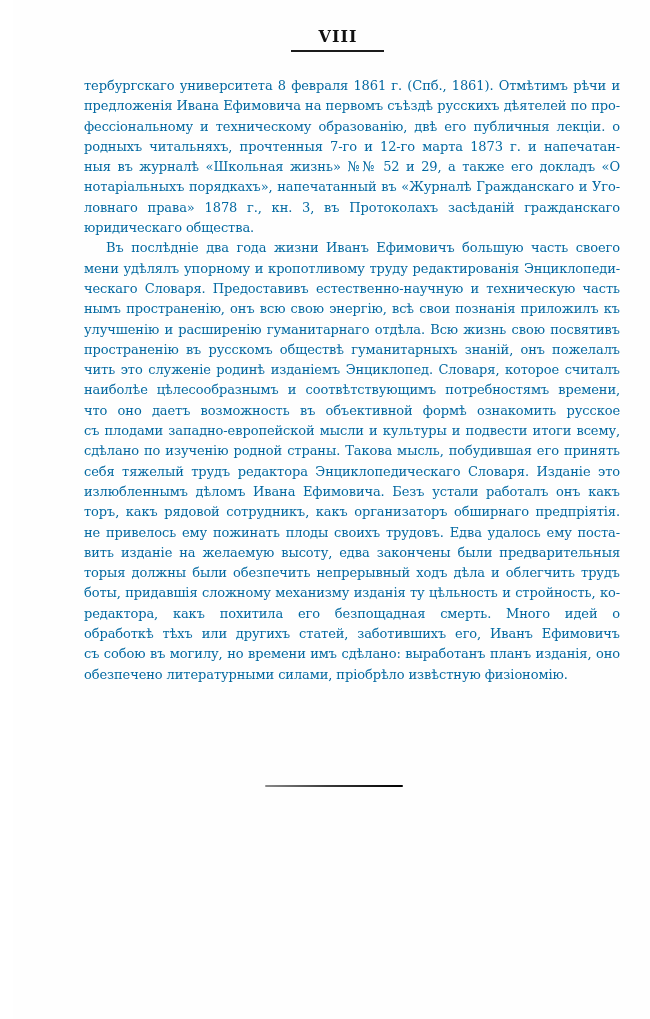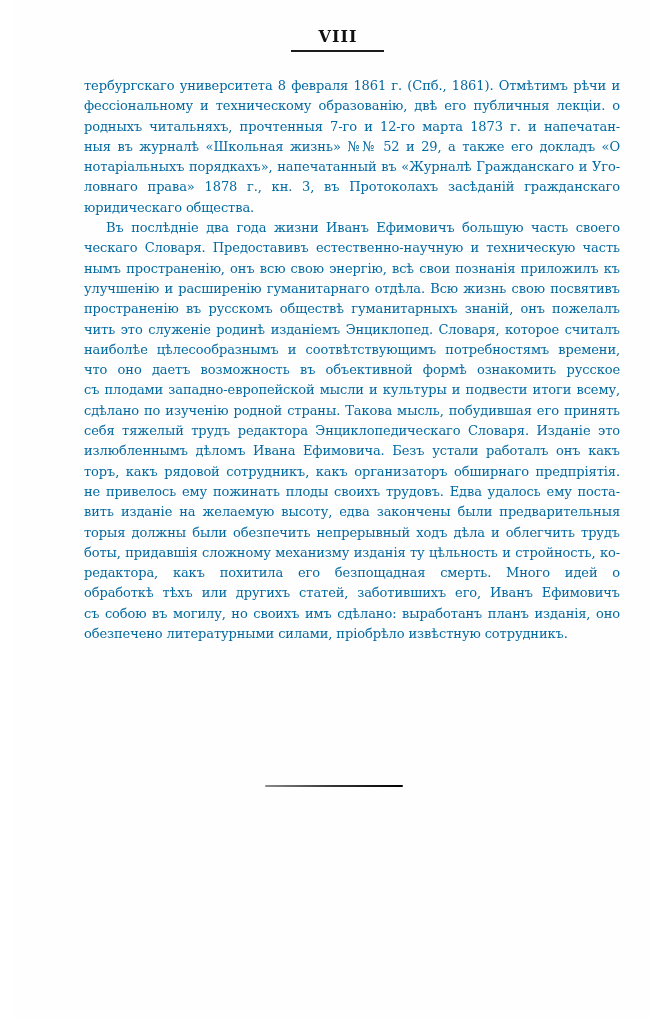--- a/index.html
+++ b/index.html
@@ -75,49 +75,51 @@
 
 <div class="page">
 
   <div class="page-number">VIII</div>
   <div class="header-rule"></div>
 
   <div class="text-column">
 
     <div>
       <div class="line">тербургскаго университета 8 февраля 1861 г. (Спб., 1861). Отмѣтимъ рѣчи и</div>
+      <div class="line">предложенія Ивана Ефимовича на первомъ съѣздѣ русскихъ дѣятелей по про-</div>
       <div class="line">фессіональному и техническому образованію, двѣ его публичныя лекціи. о на-</div>
       <div class="line">родныхъ читальняхъ, прочтенныя 7-го и 12-го марта 1873 г. и напечатан-</div>
       <div class="line">ныя въ журналѣ «Школьная жизнь» №№ 52 и 29, а также его докладъ «О</div>
       <div class="line">нотаріальныхъ порядкахъ», напечатанный въ «Журналѣ Гражданскаго и Уго-</div>
       <div class="line">ловнаго права» 1878 г., кн. 3, въ Протоколахъ засѣданій гражданскаго отдѣленія</div>
       <div class="line para-end">юридическаго общества.</div>
     </div>
 
     <div>
       <div class="line indent">Въ послѣдніе два года жизни Иванъ Ефимовичъ большую часть своего вре-</div>
+      <div class="line">мени удѣлялъ упорному и кропотливому труду редактированія Энциклопеди-</div>
       <div class="line">ческаго Словаря. Предоставивъ естественно-научную и техническую часть отдѣль-</div>
       <div class="line">нымъ пространенію, онъ всю свою энергію, всѣ свои познанія приложилъ къ</div>
       <div class="line">улучшенію и расширенію гуманитарнаго отдѣла. Всю жизнь свою посвятивъ рас-</div>
       <div class="line">пространенію въ русскомъ обществѣ гуманитарныхъ знаній, онъ пожелалъ закон-</div>
       <div class="line">чить это служеніе родинѣ изданіемъ Энциклопед. Словаря, которое считалъ дѣломъ</div>
       <div class="line">наиболѣе цѣлесообразнымъ и соотвѣтствующимъ потребностямъ времени, потому</div>
       <div class="line">что оно даетъ возможность въ объективной формѣ ознакомить русское общество</div>
       <div class="line">съ плодами западно-европейской мысли и культуры и подвести итоги всему, что</div>
       <div class="line">сдѣлано по изученію родной страны. Такова мысль, побудившая его принять на</div>
       <div class="line">себя тяжелый трудъ редактора Энциклопедическаго Словаря. Изданіе это стало</div>
       <div class="line">излюбленнымъ дѣломъ Ивана Ефимовича. Безъ устали работалъ онъ какъ редак-</div>
       <div class="line">торъ, какъ рядовой сотрудникъ, какъ организаторъ обширнаго предпріятія. Но</div>
       <div class="line">не привелось ему пожинать плоды своихъ трудовъ. Едва удалось ему поста-</div>
       <div class="line">вить изданіе на желаемую высоту, едва закончены были предварительныя ра-</div>
       <div class="line">торыя должны были обезпечить непрерывный ходъ дѣла и облегчить трудъ</div>
       <div class="line">боты, придавшія сложному механизму изданія ту цѣльность и стройность, ко-</div>
       <div class="line">редактора, какъ похитила его безпощадная смерть. Много идей о надлежащей</div>
       <div class="line">обработкѣ тѣхъ или другихъ статей, заботившихъ его, Иванъ Ефимовичъ унесъ</div>
-      <div class="line">съ собою въ могилу, но своихъ имъ сдѣлано: выработанъ планъ изданія, оно</div>
-      <div class="line para-end">обезпечено литературными силами, пріобрѣло извѣстную сотрудникъ.</div>
+      <div class="line">съ собою въ могилу, но времени имъ сдѣлано: выработанъ планъ изданія, оно</div>
+      <div class="line para-end">обезпечено литературными силами, пріобрѣло извѣстную физіономію.</div>
     </div>
 
   </div>
 
   <div class="scratch"></div>
 
 </div>
 
 </body></html>

